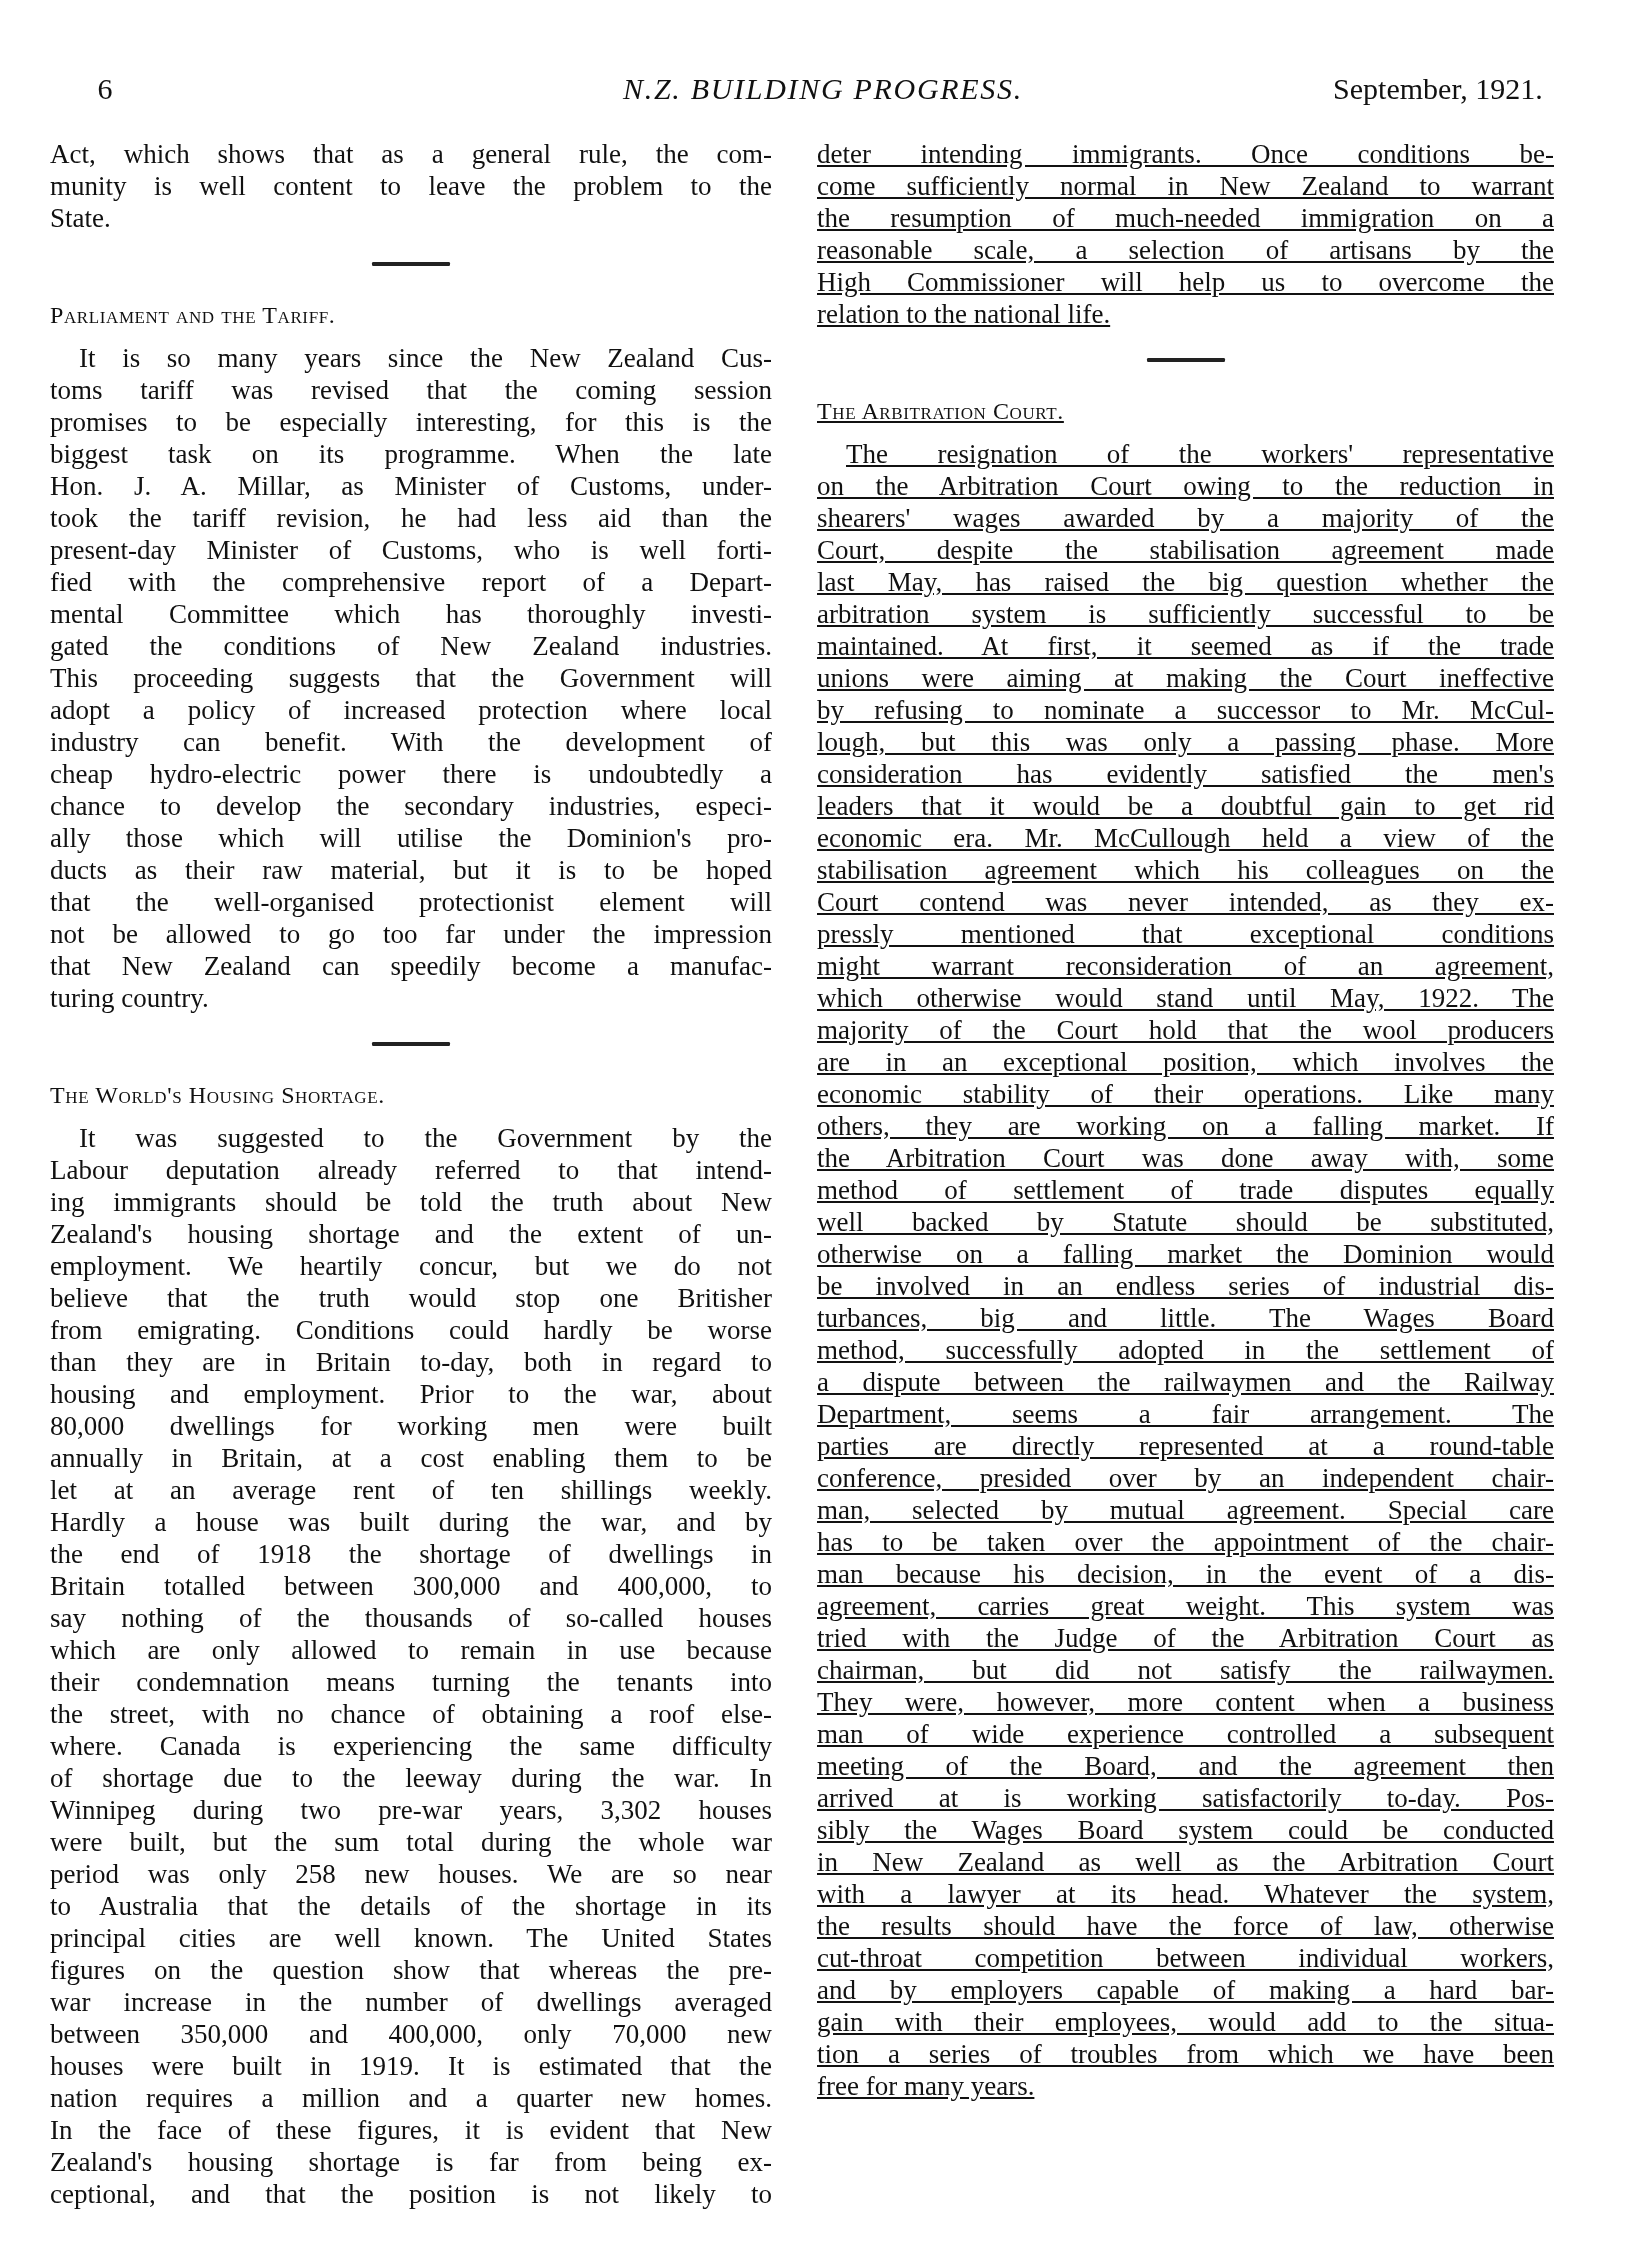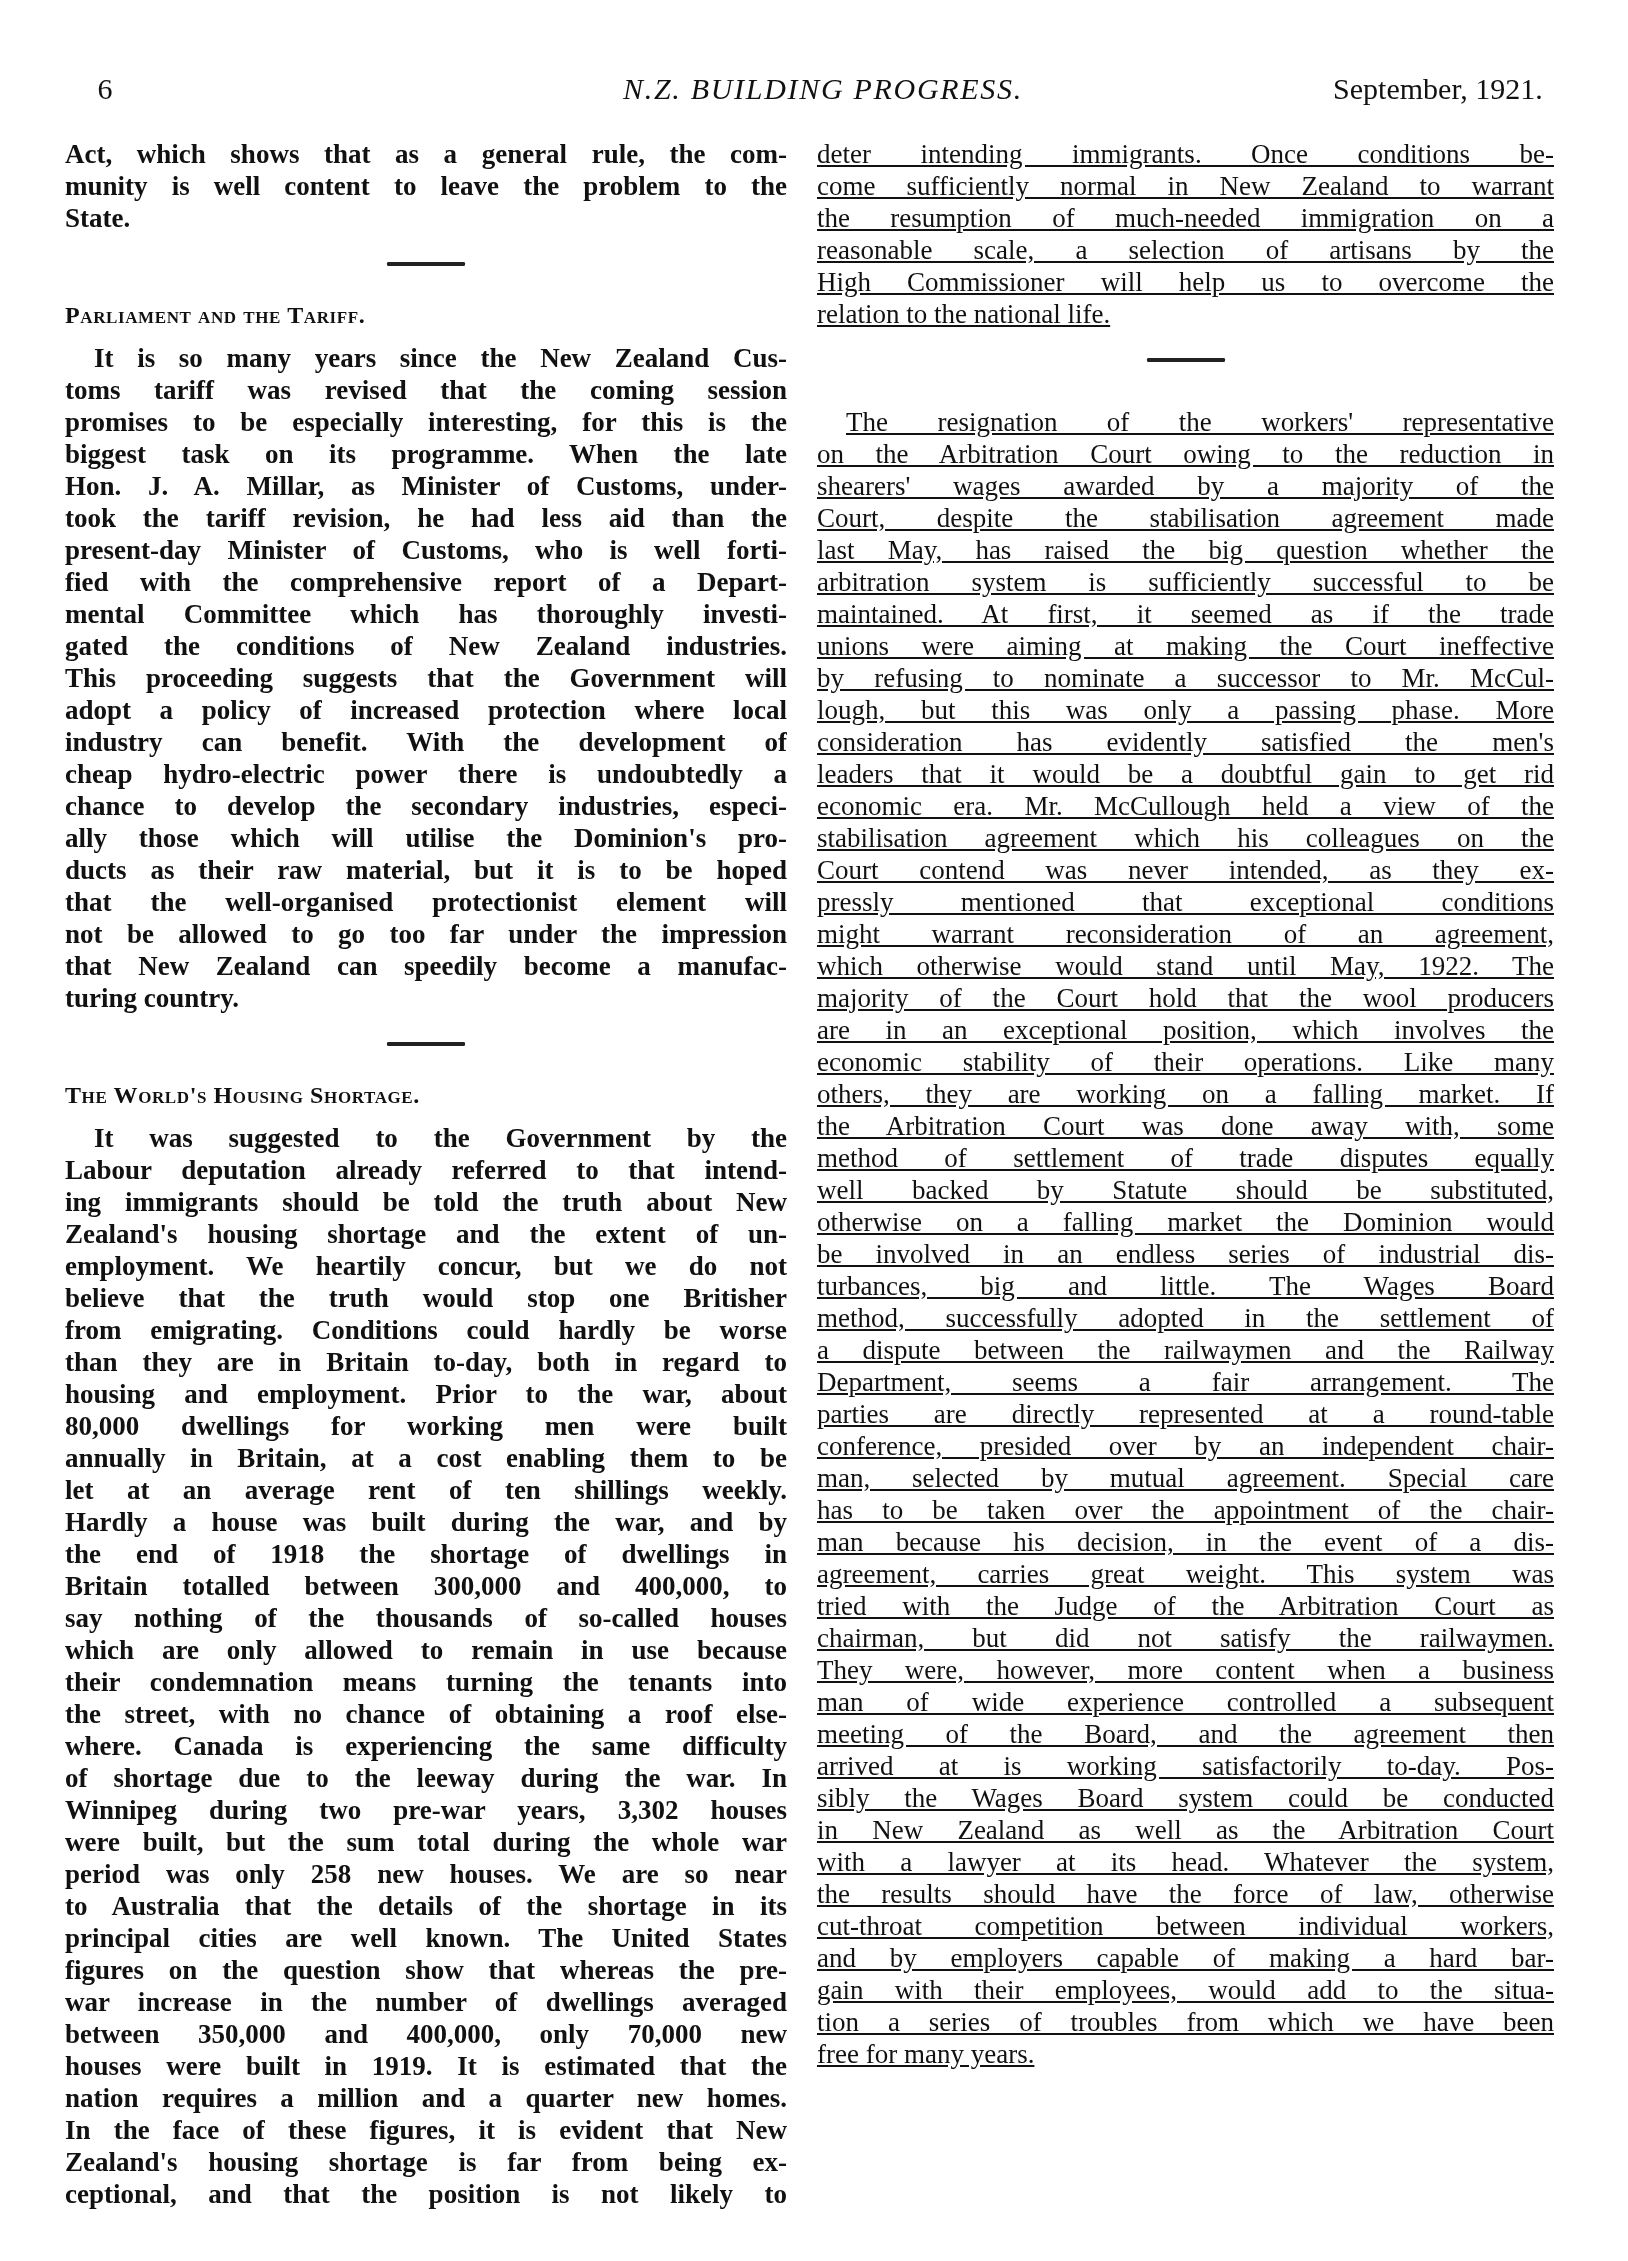--- a/index.html
+++ b/index.html
@@ -6,21 +6,21 @@
     body { width: 1629px; height: 2261px; position: relative; overflow: hidden;
            font-family: "Liberation Serif", "DejaVu Serif", serif; color: #111; }
     .page { position: absolute; left: 0; top: 0; width: 1629px; height: 2261px; }
     .header { position: absolute; top: 69px; left: 86px; width: 1474px; height: 40px;
               font-size: 30px; line-height: 40px; }
     .hdr-num { position: absolute; left: 11.5px; top: 0; }
     .hdr-title { position: absolute; left: 0; right: 0; top: 0; text-align: center;
                  font-style: italic; letter-spacing: 1.7px; }
     .hdr-date { position: absolute; right: 17.3px; top: 0; }
     .col { position: absolute; top: 138px; }
-    .col-left { left: 65px; width: 722px; font-weight: bold; }
+    .col-left { left: 50px; width: 722px; }
     .col-right { left: 817px; width: 737px; text-decoration: underline; }
     .line { font-size: 27px; line-height: 32px; height: 32px; white-space: nowrap;
             text-align: justify; text-align-last: justify; overflow: hidden; }
     .line.last { text-align-last: left; }
     .line.indent { padding-left: 29px; }
     .heading { font-size: 24px; line-height: 32px; height: 32px; white-space: nowrap;
                font-variant: small-caps; letter-spacing: 0.6px; margin-top: 0; }
     .rule { width: 78px; height: 3.5px; background: #222; margin: 28px auto 33px auto; border-radius: 1.2px; }
     .para-gap { height: 11.5px; }
   </style>
@@ -102,20 +102,21 @@
       <div class="line">ceptional, and that the position is not likely to</div>
     </div>
   <div class="col col-right" id="col-right">
       <div class="line">deter intending immigrants.  Once conditions be-</div>
       <div class="line">come sufficiently normal in New Zealand to warrant</div>
       <div class="line">the resumption of much-needed immigration on a</div>
       <div class="line">reasonable scale, a selection of artisans by the</div>
       <div class="line">High Commissioner will help us to overcome the</div>
       <div class="line last">relation to the national life.</div>
       <div class="rule"></div>
+      <div class="heading">The Arbitration Court.</div>
       <div class="para-gap"></div>
       <div class="line indent">The resignation of the workers' representative</div>
       <div class="line">on the Arbitration Court owing to the reduction in</div>
       <div class="line">shearers' wages awarded by a majority of the</div>
       <div class="line">Court, despite the stabilisation agreement made</div>
       <div class="line">last May, has raised the big question whether the</div>
       <div class="line">arbitration system is sufficiently successful to be</div>
       <div class="line">maintained.   At first, it seemed as if the trade</div>
       <div class="line">unions were aiming at making the Court ineffective</div>
       <div class="line">by refusing to nominate a successor to Mr. McCul-</div>

